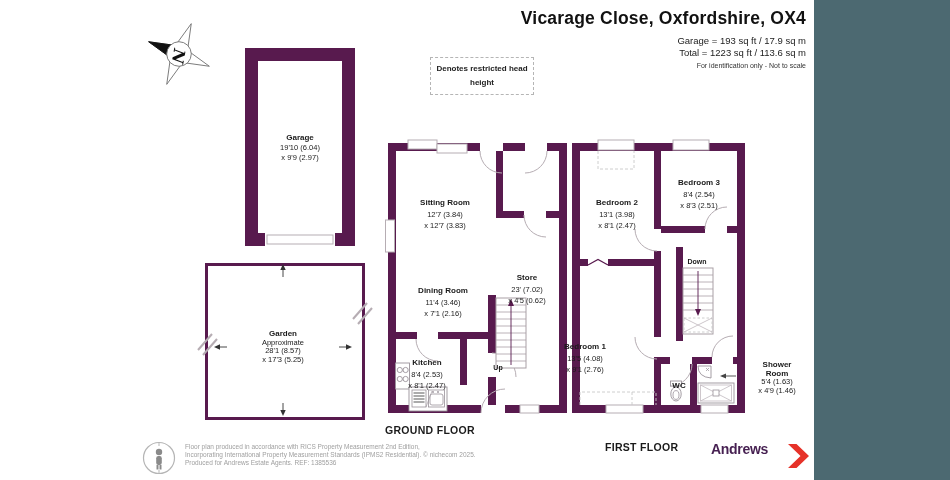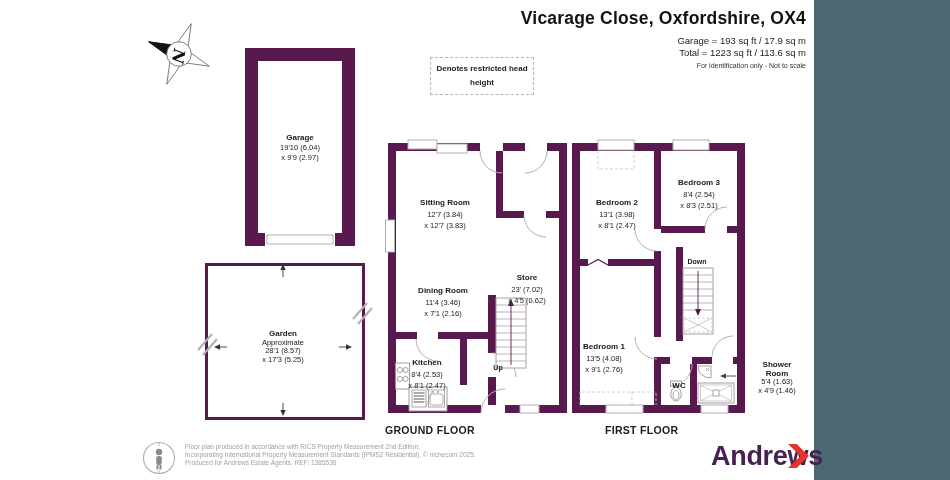--- a/index.html
+++ b/index.html
@@ -23,21 +23,21 @@
   .glabel{line-height:10px;}
   .floor-title{font-size:10.5px;font-weight:bold;color:#1a1a1a;letter-spacing:.3px;}
   .stair-label{position:absolute;font-size:7px;font-weight:bold;color:#1a1a1a;text-align:center;}
   
   .garden-box{left:205px;top:263px;width:154px;height:151px;border:3px solid #581a4e;background:#fff;}
   
   .compass-letter{left:166px;top:44px;width:24px;height:24px;font-family:"DejaVu Serif",serif;
       font-weight:bold;font-style:italic;font-size:16px;color:#111;text-align:center;line-height:24px;
       transform:rotate(100deg);}
   
-  .brand-text{left:711px;top:441px;font-size:27px;font-weight:bold;color:#472152;letter-spacing:-.3px;}
+  .brand-text{left:711px;top:441px;font-size:14px;font-weight:bold;color:#472152;letter-spacing:-.3px;}
   
   .footer-text{left:185px;top:443px;font-size:6.5px;line-height:8px;color:#a0a0a0;}
   svg{display:block;}
 </style>
 </head>
 <body>
 
 <div class="canvas">
 
   <div class="abs teal-bar"></div>
@@ -279,34 +279,34 @@
   <div class="room-label" style="left:572px;top:197px;width:90px;">
     <div class="rname">Bedroom 2</div>
     <div>13'1 (3.98)</div>
     <div>x 8'1 (2.47)</div>
   </div>
   <div class="room-label" style="left:664px;top:177px;width:70px;">
     <div class="rname">Bedroom 3</div>
     <div>8'4 (2.54)</div>
     <div>x 8'3 (2.51)</div>
   </div>
-  <div class="room-label" style="left:559px;top:341px;width:90px;">
+  <div class="room-label" style="left:540px;top:341px;width:90px;">
     <div class="rname">Bedroom 1</div>
     <div>13'5 (4.08)</div>
     <div>x 9'1 (2.76)</div>
   </div>
   <div class="stair-label" style="left:668px;top:381px;width:22px;font-size:8px;">WC</div>
   <div class="stair-label" style="left:682px;top:258px;width:30px;">Down</div>
   <div class="room-label tight" style="left:748px;top:361px;width:58px;">
     <div class="rname">Shower</div>
     <div class="rname">Room</div>
     <div>5'4 (1.63)</div>
     <div>x 4'9 (1.46)</div>
   </div>
-  <div class="abs floor-title" style="left:573px;top:424px;padding-left:32px;">FIRST FLOOR</div>
+  <div class="abs floor-title" style="left:573px;top:441px;padding-left:32px;">FIRST FLOOR</div>
 
   <div class="abs brand-text">Andrews</div>
   <svg class="abs" style="left:788px;top:444px;" width="21" height="24" viewBox="0 0 21 24">
     <polygon points="0,0 8.5,0 21,12 8.5,24 0,24 12.5,12" fill="#e63229"></polygon>
   </svg>
 
   <svg class="abs" style="left:141px;top:440px;" width="36" height="36" viewBox="0 0 36 36">
     <circle cx="18" cy="18" r="15.5" fill="#fff" stroke="#b5b5b5" stroke-width="1.2"></circle>
     <line x1="18" y1="2.5" x2="18" y2="6" stroke="#b5b5b5" stroke-width="1"></line>
     <line x1="18" y1="30" x2="18" y2="33.5" stroke="#b5b5b5" stroke-width="1"></line>

